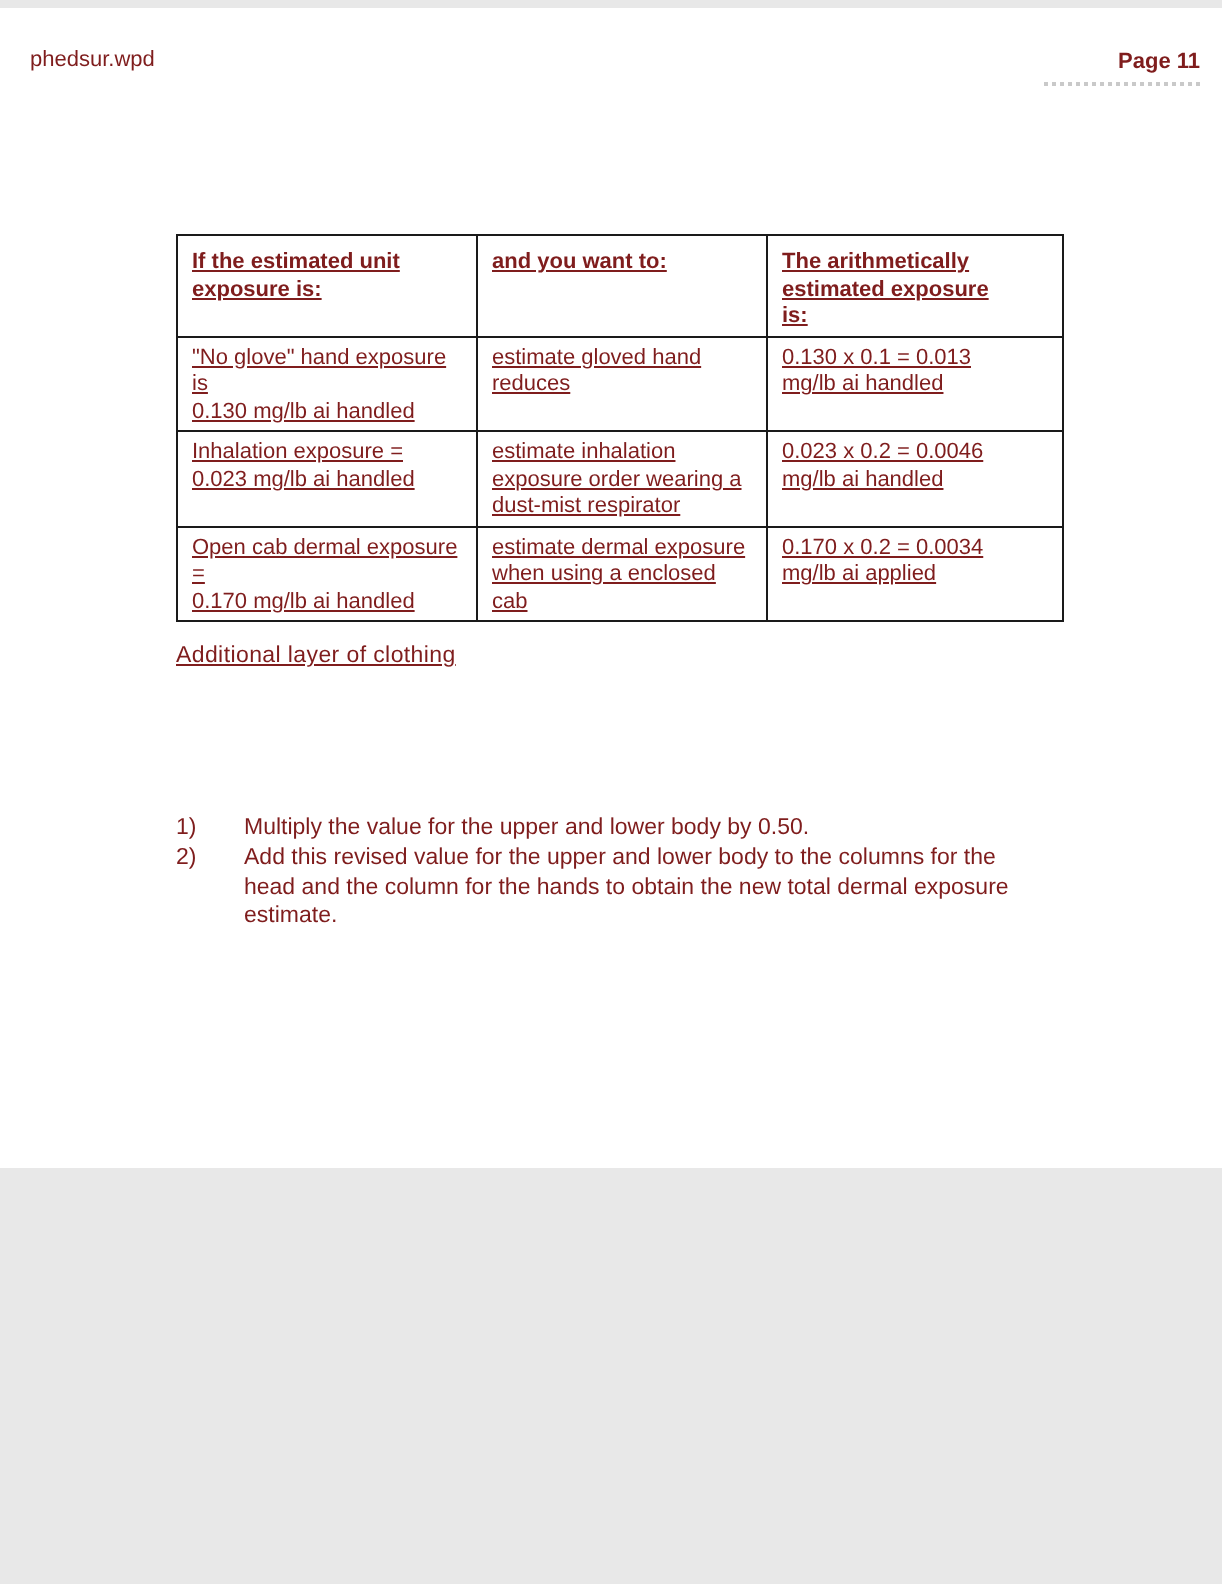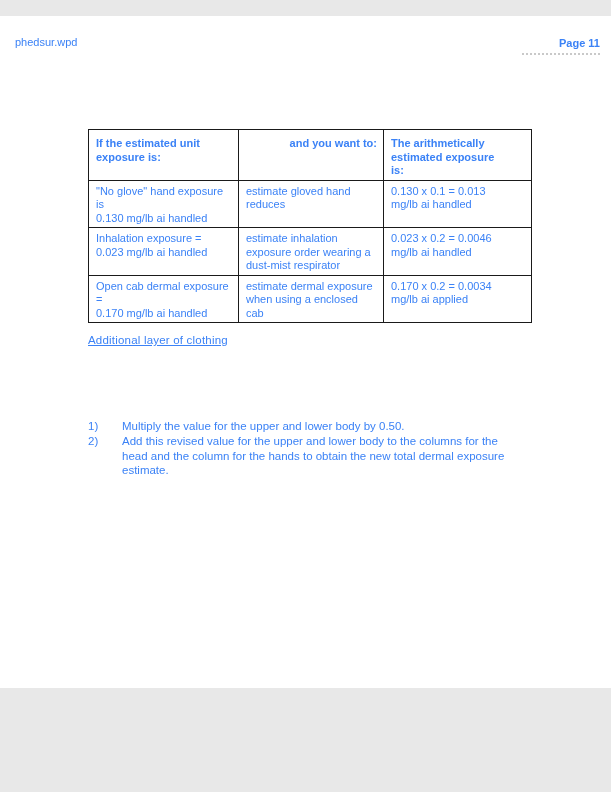--- a/index.html
+++ b/index.html
@@ -1,51 +1,51 @@
 <!DOCTYPE html>
 <html><head>
 <meta charset="utf-8">
 <style>
   html,body{margin:0;padding:0;background:#e8e8e8;}
   .page{
     position:relative;
-    width:611px;height:672px;
+    width:611px;height:580px;
     background:#ffffff;
     font-family:"Liberation Sans","DejaVu Sans",sans-serif;
-    color:#3b82f6;
+    color:#7f1d1d;
     overflow:hidden;
-    margin:16px auto;
+    margin:4px auto;
   }
   .hdr-left{position:absolute;left:15px;top:20px;font-size:11px;}
   .hdr-right{position:absolute;right:11px;top:21px;font-size:11px;font-weight:bold;}
   .scan-artifact{
     position:absolute;left:522px;top:37px;width:78px;height:0;
     border-top:2px dotted #c9c9c9;
   }
   .speck{position:absolute;left:202px;top:735px;width:2px;height:2px;background:#b5b5b5;}
 
   
-  .tbl-wrap{position:absolute;left:88px;top:113px;}
+  .tbl-wrap{position:absolute;left:88px;top:113px;text-decoration:underline;}
   table{
     border-collapse:collapse;
     table-layout:fixed;
     width:443px;
   }
   th,td{
     border:1.5px solid #1a1a1a;
     vertical-align:top;
     text-align:left;
     font-size:11px;
     line-height:13.5px;
     padding:4px 6px 2px 7px;
     white-space:pre-line;
     font-weight:normal;
   }
   thead th{font-weight:bold;padding-top:7px;}
-  th.center{text-align:right;}
+  th.center{text-align:left;}
   tr.hdr-row{height:44px;}
   tr.row-1{height:35px;}
   tr.row-2{height:44px;}
   tr.row-3{height:47px;}
 
   
   .section-heading{
     position:absolute;left:88px;top:318px;
     font-size:11.5px;font-weight:normal;
     text-decoration:underline;

